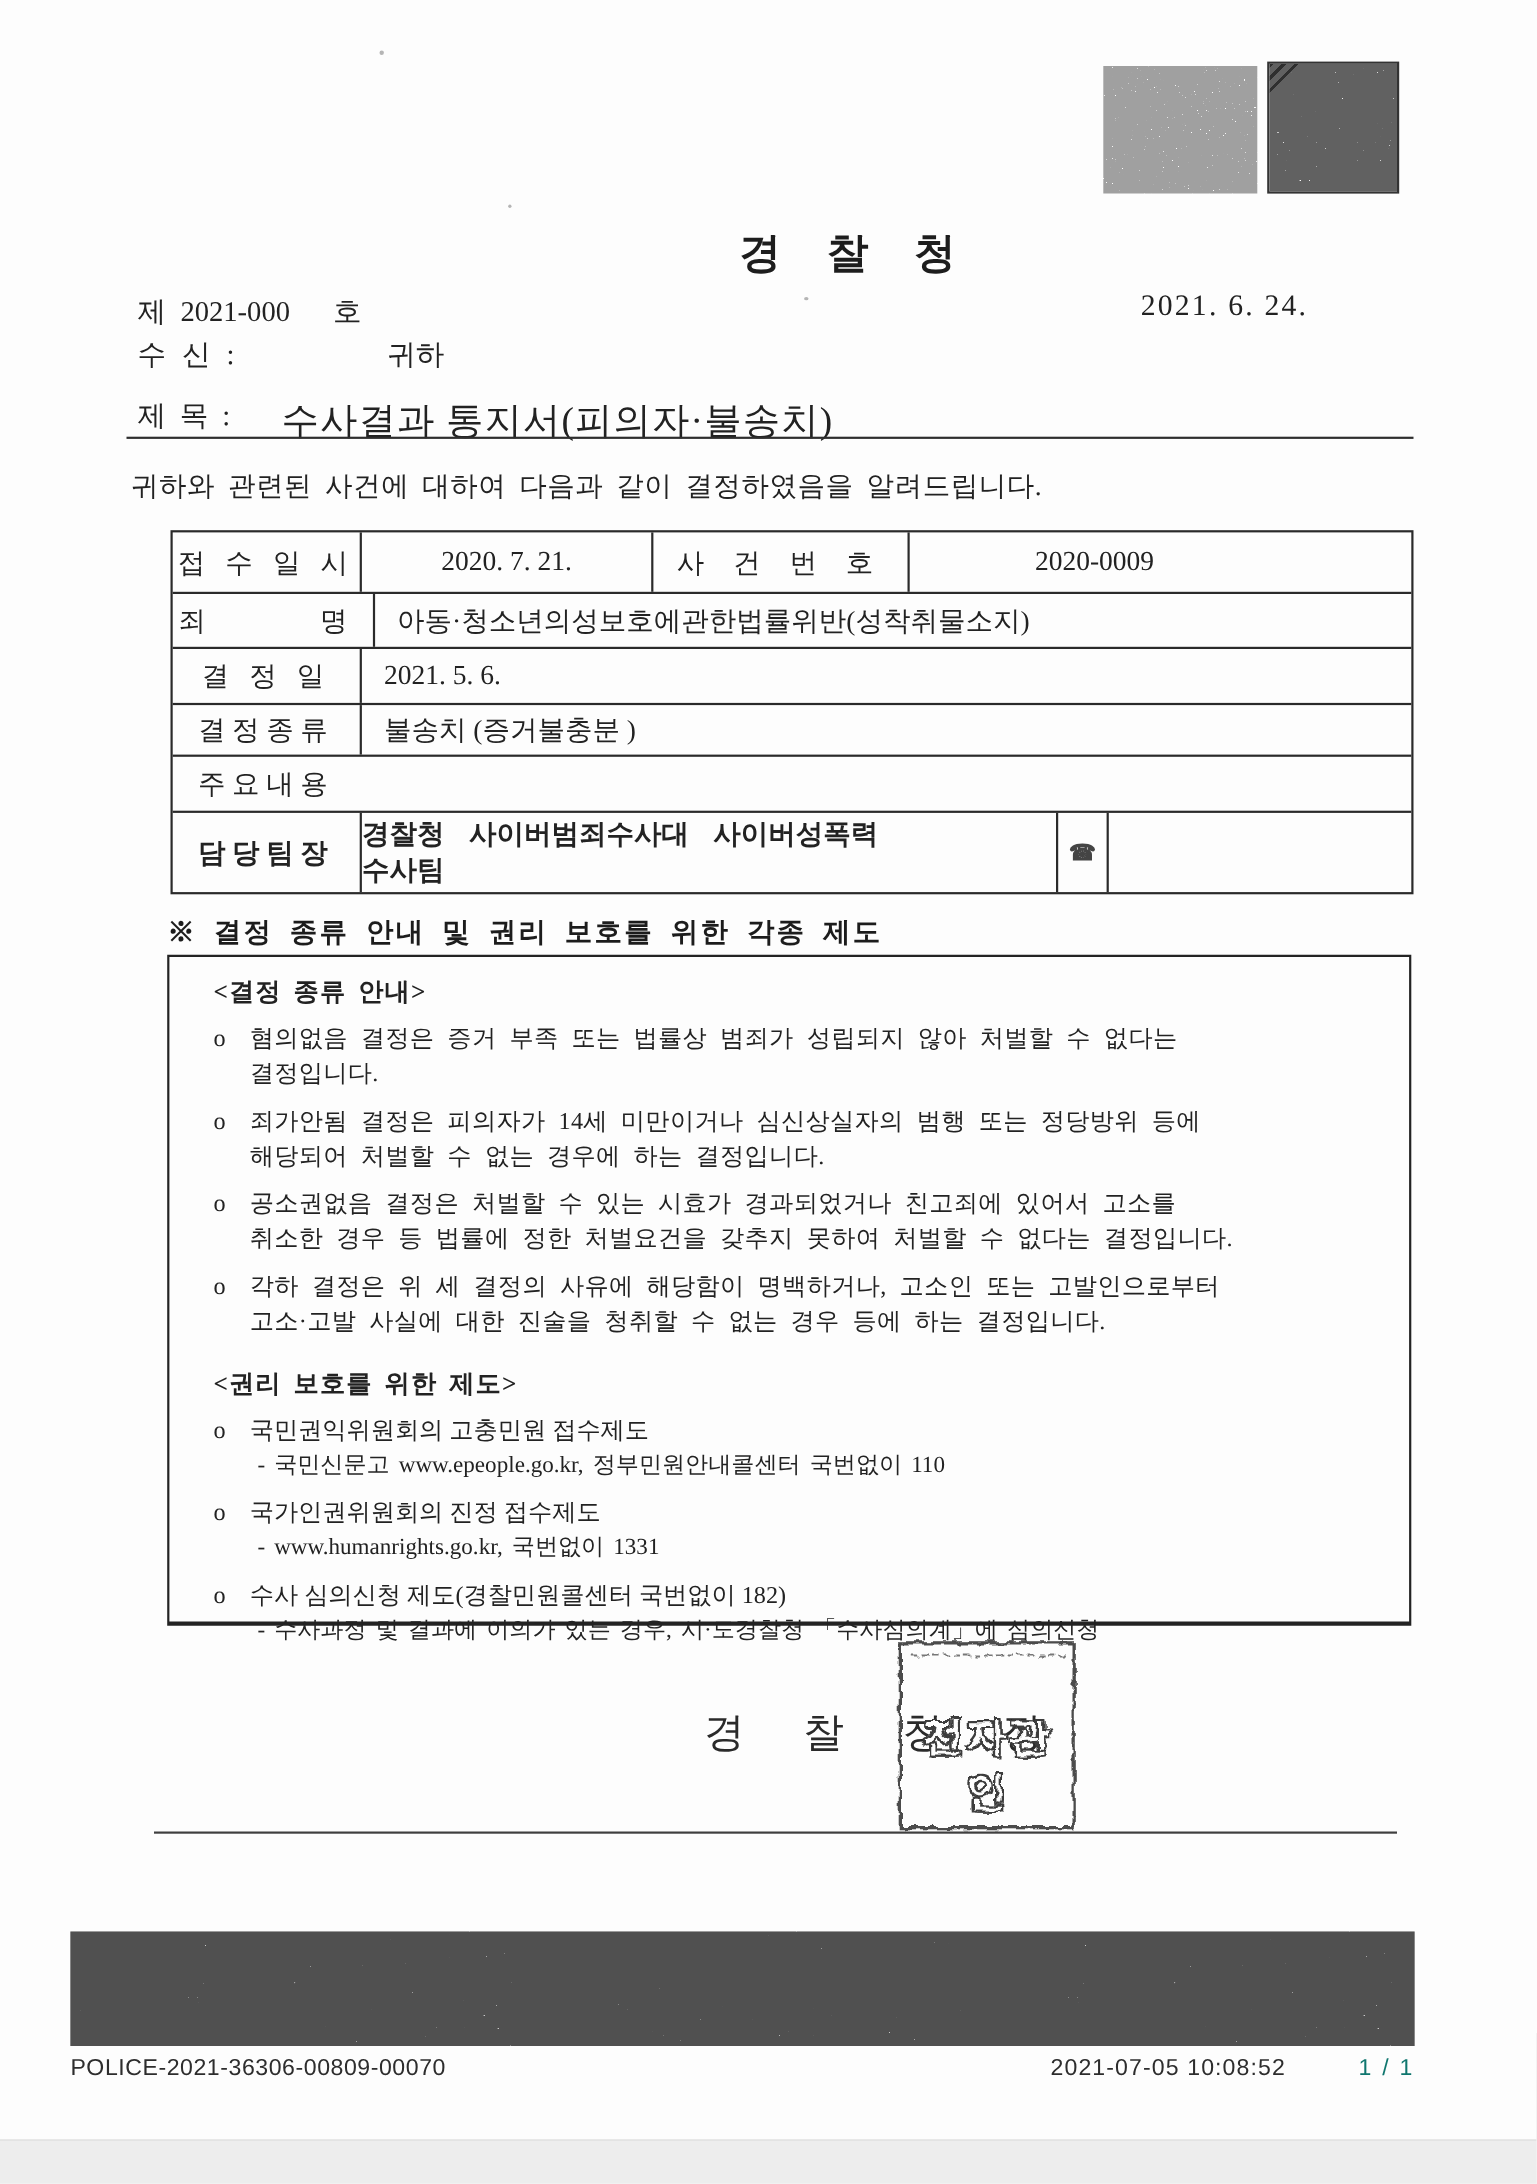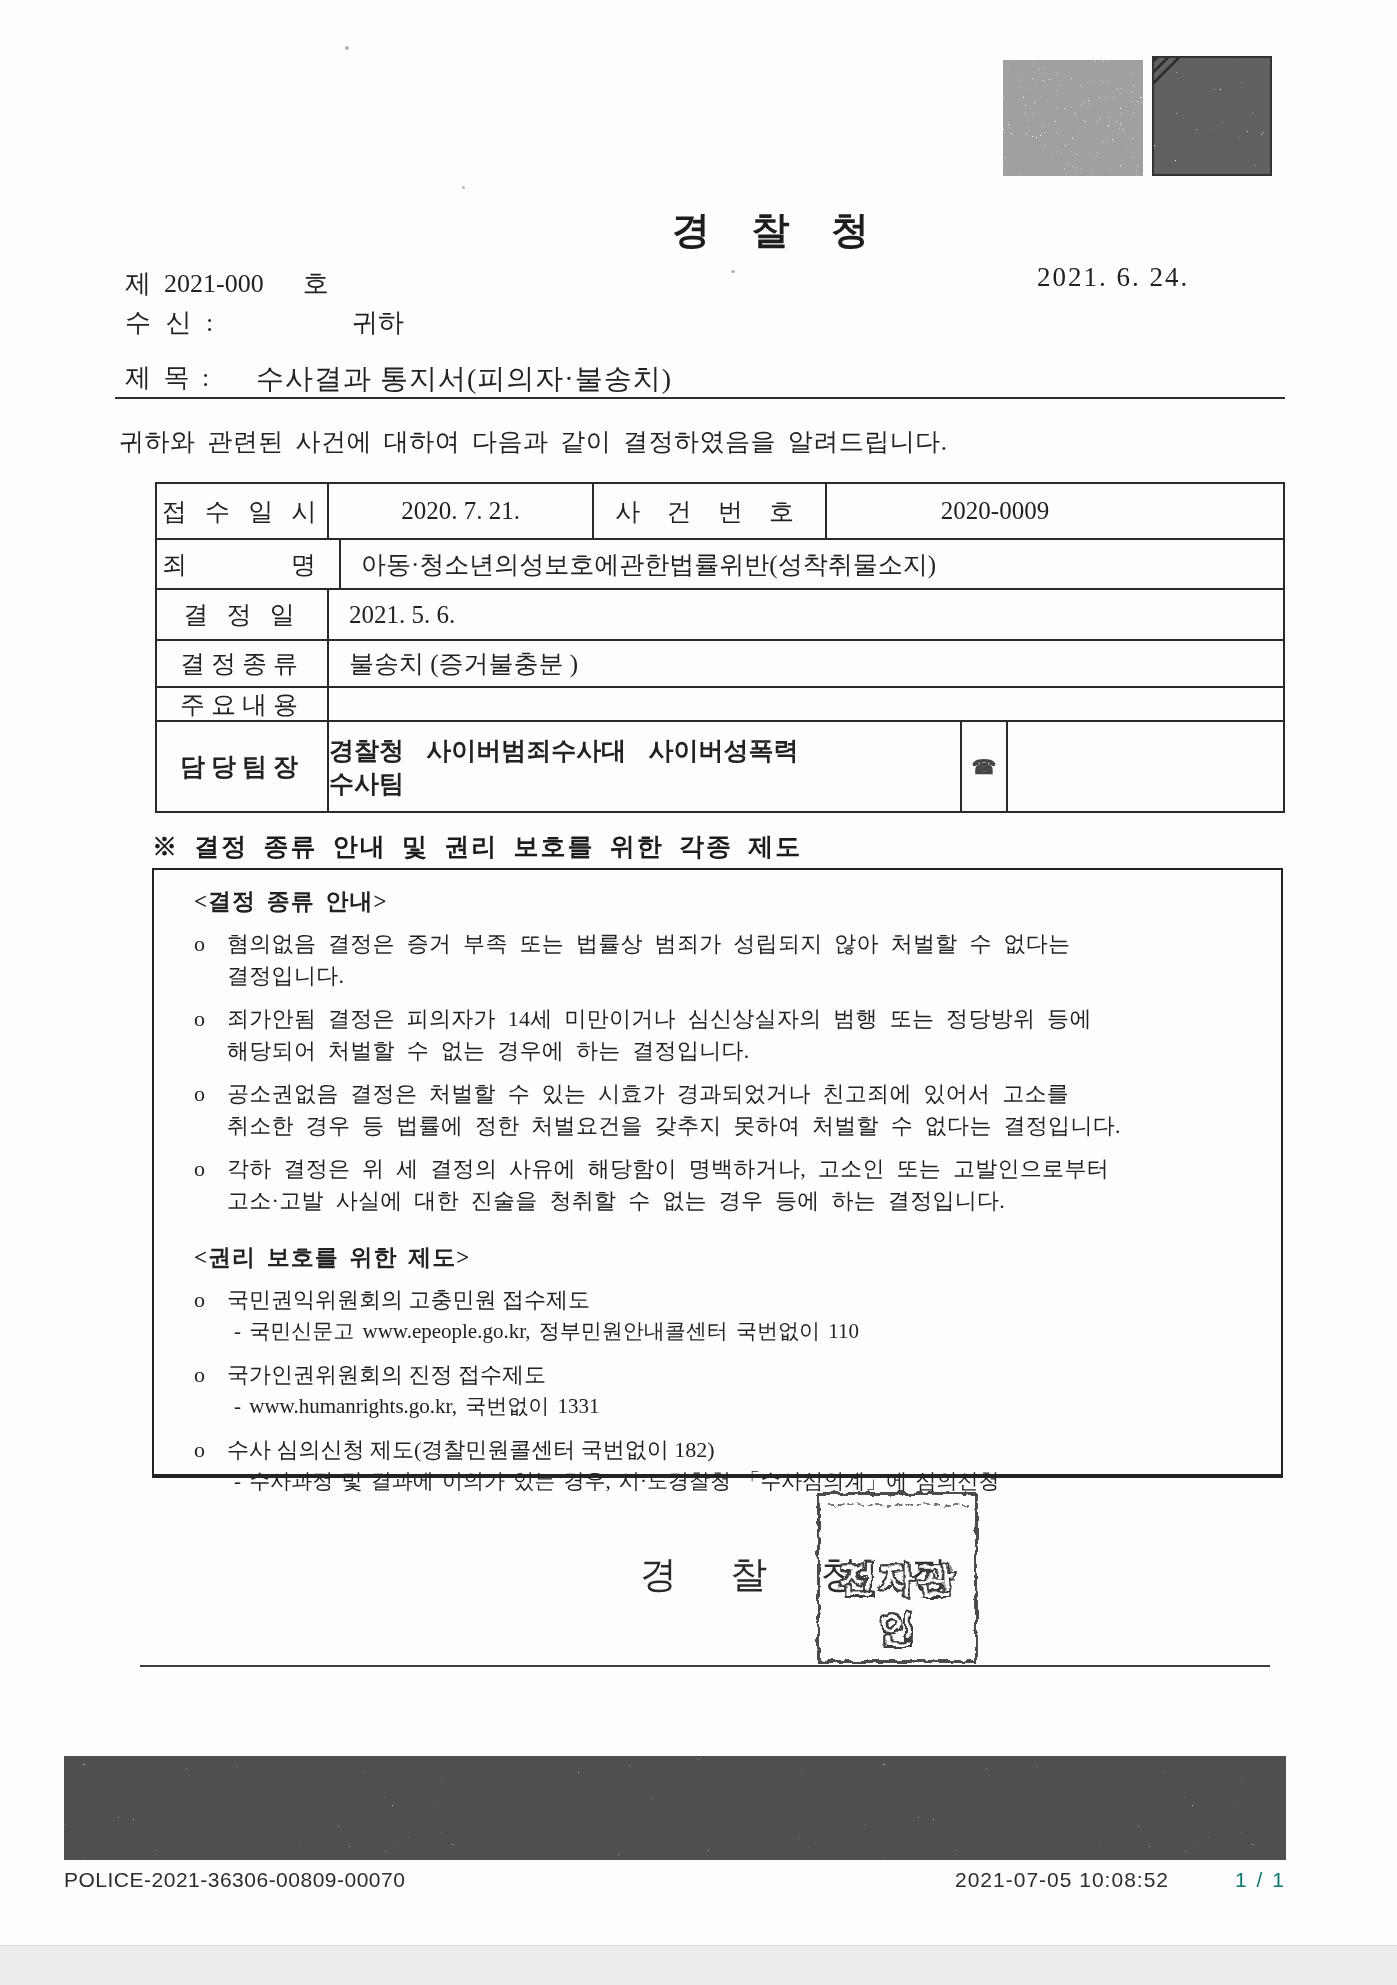--- a/index.html
+++ b/index.html
@@ -19,39 +19,39 @@
   .agency-title {
     left:0; right:0; top:205px; text-align:center;
     font-size:38px; font-weight:600; letter-spacing:16px; color:#1d1d1d;
     transform:translateX(80px);
   }
   .doc-line { top:266px; left:125px; font-size:26px; white-space:pre; }
   .issue-date { top:262px; left:1037px; font-size:27px; letter-spacing:2px; }
   .recv-label { top:305px; left:125px; font-size:26px; letter-spacing:4px; }
   .recv-value { top:305px; left:352px; font-size:26px; }
   .subj-label { top:360px; left:125px; font-size:26px; letter-spacing:3px; }
-  .subj-value { top:360px; left:256px; font-size:28px; letter-spacing:1px; }
+  .subj-value { top:360px; left:256px; font-size:34px; letter-spacing:1px; }
   .head-rule { top:397px; left:115px; width:1170px; height:0; border-top:2px solid #2e2e2e; }
   .intro { top:425px; left:119px; font-size:25px; word-spacing:5px; letter-spacing:0.5px; }
 
   
   .case-table {
     left:155px; top:482px; width:1130px; height:331px;
     border:2px solid #2a2a2a; display:flex; flex-direction:column;
     background:#fdfdfd;
   }
   .ct-row { display:flex; border-top:2px solid #2a2a2a; }
   .ct-row:first-child { border-top:none; }
   .ct-cell { display:flex; align-items:center; border-left:2px solid #2a2a2a; font-size:25px; }
   .ct-cell:first-child { border-left:none; }
   .ct-label { width:170px; justify-content:center; letter-spacing:6px; white-space:pre; }
   .ct-center { justify-content:center; }
   .ct-pad { padding-left:20px; }
   .r1 { height:54px; } .r2 { height:50px;gap:12px; } .r3 { height:51px; }
-  .r4 { height:47px; } .r5 { height:34px; } .r6 { flex:1;font-weight:bold; }
+  .r4 { height:47px; } .r5 { height:51px;align-items:center; } .r6 { flex:1;font-weight:bold; }
   .cell-date { width:265px; }
   .cell-cnl  { width:233px; letter-spacing:10px; }
   .cell-cnv  { flex:1; justify-content:center; padding-right:120px; }
   .cell-wide { flex:1; }
   .team-cell { width:633px; align-items:center; }
   .team-text { white-space:pre-line; line-height:33px; word-spacing:16px; font-size:25px; }
   .tel-cell  { width:46px; justify-content:center; font-size:20px; color:#444; }
   .tail-cell { flex:1; }
 
   

